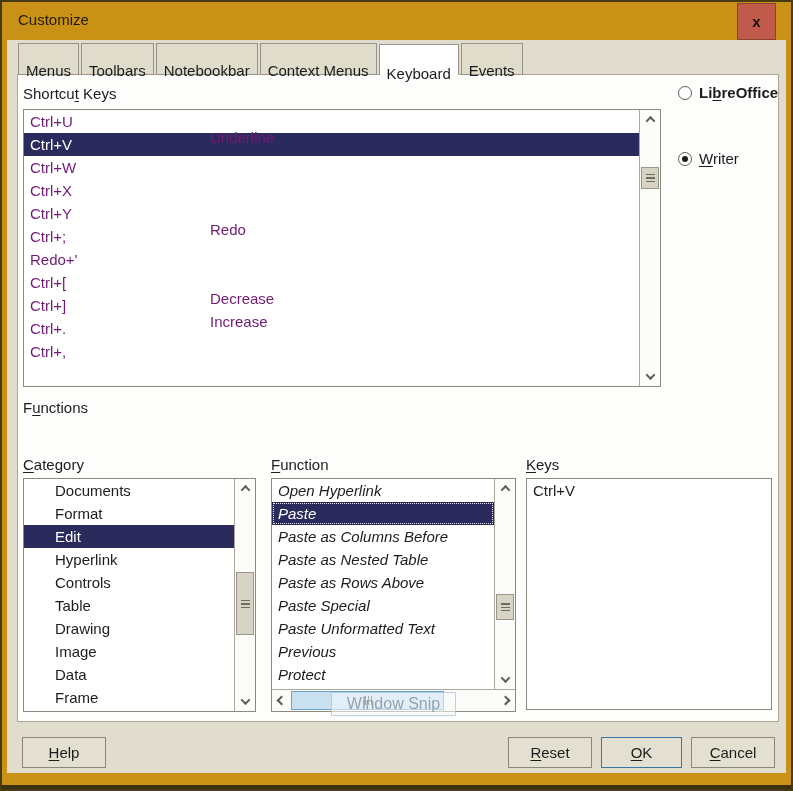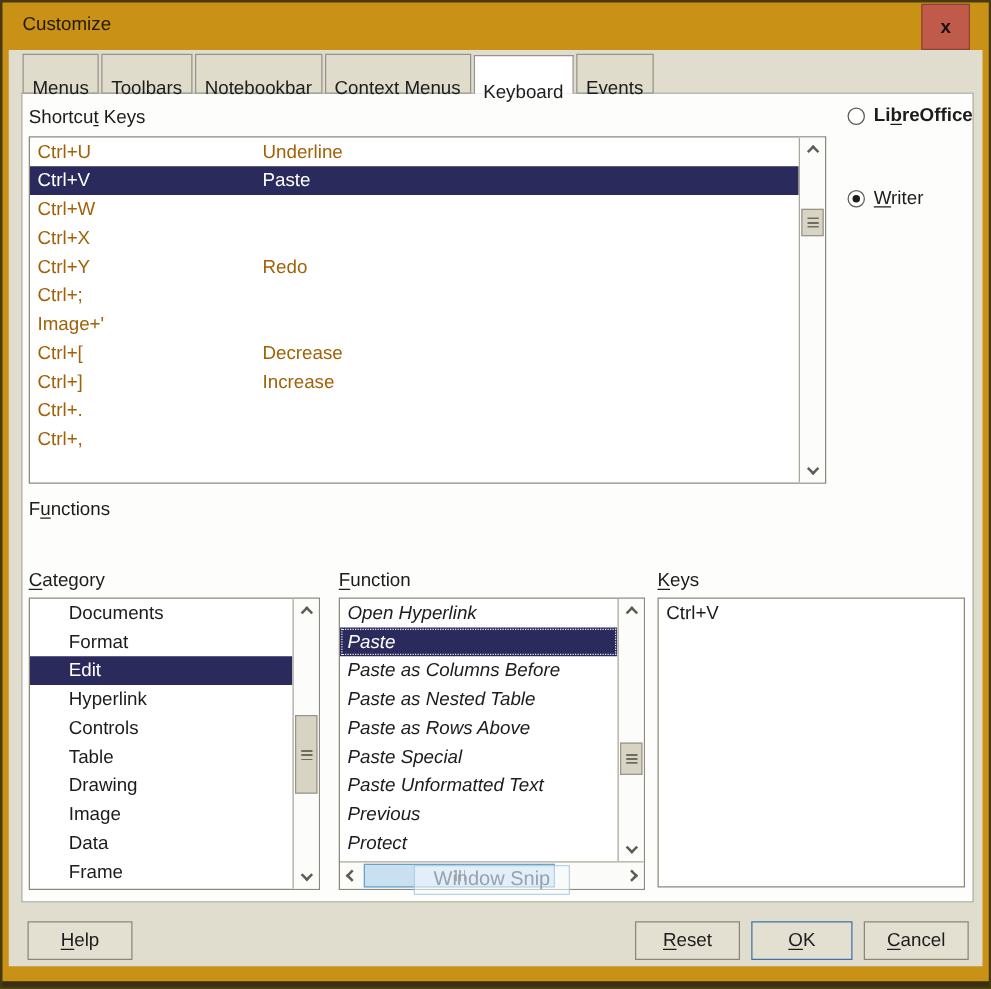--- a/index.html
+++ b/index.html
@@ -28,23 +28,23 @@
     background:#FDFDFB;border:1px solid #ABA89B;z-index:1;}
   .lbl{position:absolute;font-size:15px;color:#1C1C1C;white-space:nowrap;}
   
   .radio-row{position:absolute;display:flex;align-items:center;gap:7px;font-size:15px;color:#1C1C1C;}
   .radio-circle{width:14px;height:14px;border-radius:50%;border:1px solid #5E5C52;background:#FFF;
     display:flex;align-items:center;justify-content:center;flex:0 0 auto;}
   .radio-circle .dot{width:6px;height:6px;border-radius:50%;background:#1C1C1C;display:none;}
   .radio-row.checked .radio-circle .dot{display:block;}
   
   .listbox{position:absolute;background:#FFFFFF;border:1px solid #8C897D;overflow:hidden;}
-  .srow{display:flex;height:23px;line-height:23px;font-size:15px;color:#a16207;padding-left:6px;}
+  .srow{display:flex;height:23px;line-height:23px;font-size:15px;color:#701a75;padding-left:6px;}
   .srow .k{width:180px;flex:0 0 auto;}
-  .srow .c{flex:1;}
+  .srow .c{flex:1;margin-top:16px;}
   .srow.sel{background:var(--sel,#2A2A5C);color:#FFFFFF;}
   .crow{height:23px;line-height:23px;font-size:15px;color:#1C1C1C;padding-left:31px;}
   .crow.sel{background:var(--sel,#2A2A5C);color:#FFFFFF;}
   .frow{height:23px;line-height:23px;font-size:15px;color:#1C1C1C;padding-left:6px;white-space:nowrap;}
   .frow.sel{background:var(--sel,#2A2A5C);color:#FFFFFF;outline:1px dotted #E8E8F2;outline-offset:-2px;}
   .krow{height:23px;line-height:23px;font-size:15px;color:#1C1C1C;padding-left:6px;}
   
   .vsb{position:absolute;top:0;right:0;bottom:0;width:21px;background:#FCFCFA;border-left:1px solid #ABA79A;}
   .vsb .sb-up{position:absolute;top:0;left:0;right:0;height:19px;display:flex;align-items:center;justify-content:center;}
   .vsb .sb-down{position:absolute;bottom:0;left:0;right:0;height:19px;display:flex;align-items:center;justify-content:center;}
@@ -142,21 +142,21 @@
           </div>
           <div class="srow">
             <span class="k">Ctrl+Y</span>
             <span class="c">Redo</span>
           </div>
           <div class="srow">
             <span class="k">Ctrl+;</span>
             <span class="c"></span>
           </div>
           <div class="srow">
-            <span class="k">Image+'</span>
+            <span class="k">Redo+'</span>
             <span class="c"></span>
           </div>
           <div class="srow">
             <span class="k">Ctrl+[</span>
             <span class="c">Decrease</span>
           </div>
           <div class="srow">
             <span class="k">Ctrl+]</span>
             <span class="c">Increase</span>
           </div>

